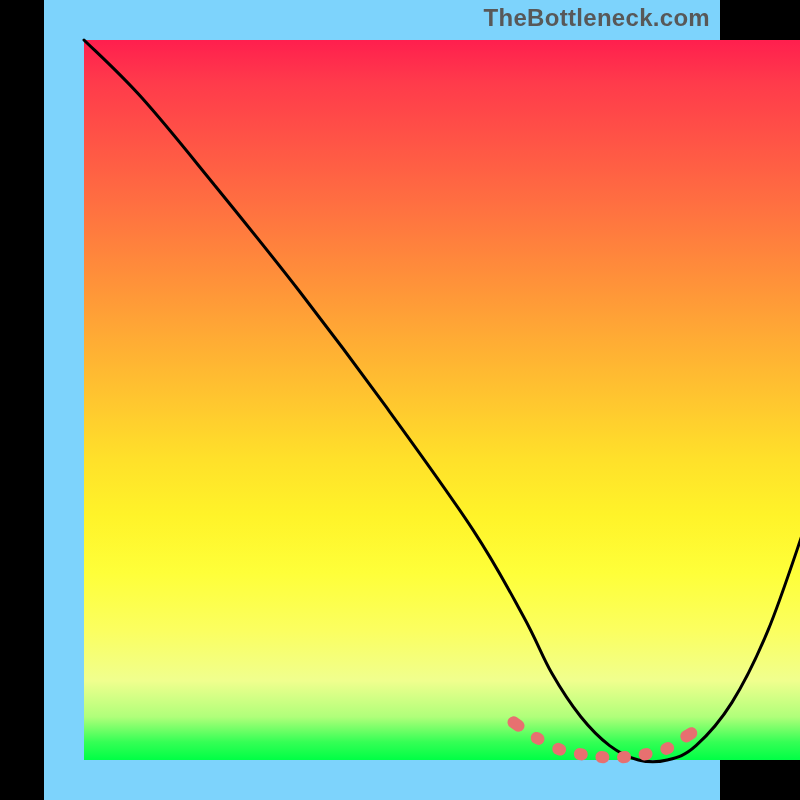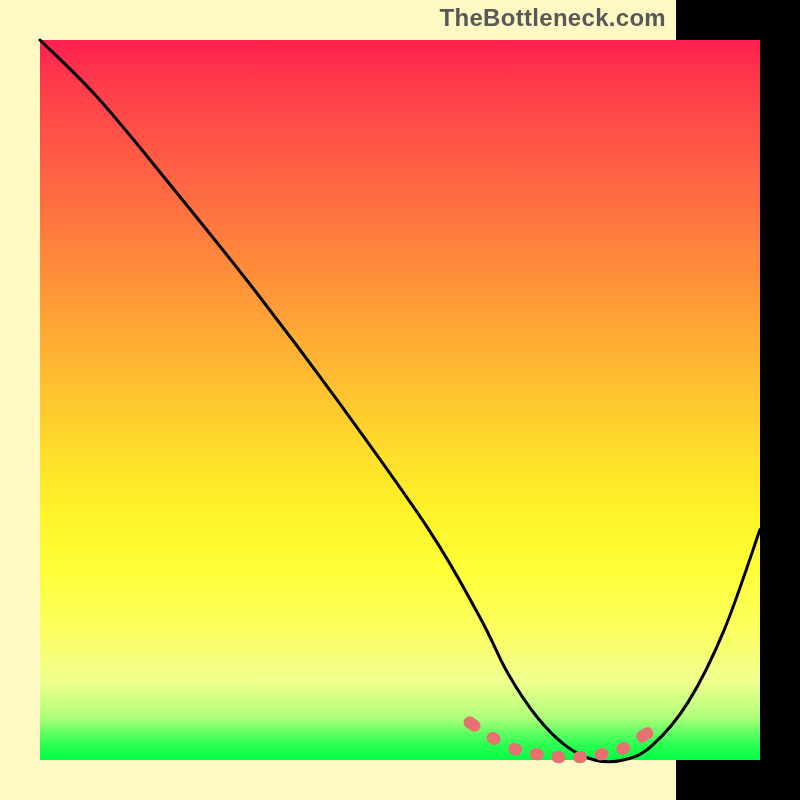--- a/index.html
+++ b/index.html
@@ -8,21 +8,22 @@
     width: 800px;
     height: 800px;
     background: #000;
     overflow: hidden;
     font-family: Arial, Helvetica, sans-serif;
   }
   .canvas {
     position: relative;
     width: 676px;
     height: 800px;
-    background: #fef9c3;
+    background: #7dd3fc;
+    margin-left: 44px;
   }
   .watermark {
     position: absolute;
     top: 4px;
     right: 10px;
     font-size: 24px;
     font-weight: bold;
     color: #585858;
     letter-spacing: 0.3px;
   }

